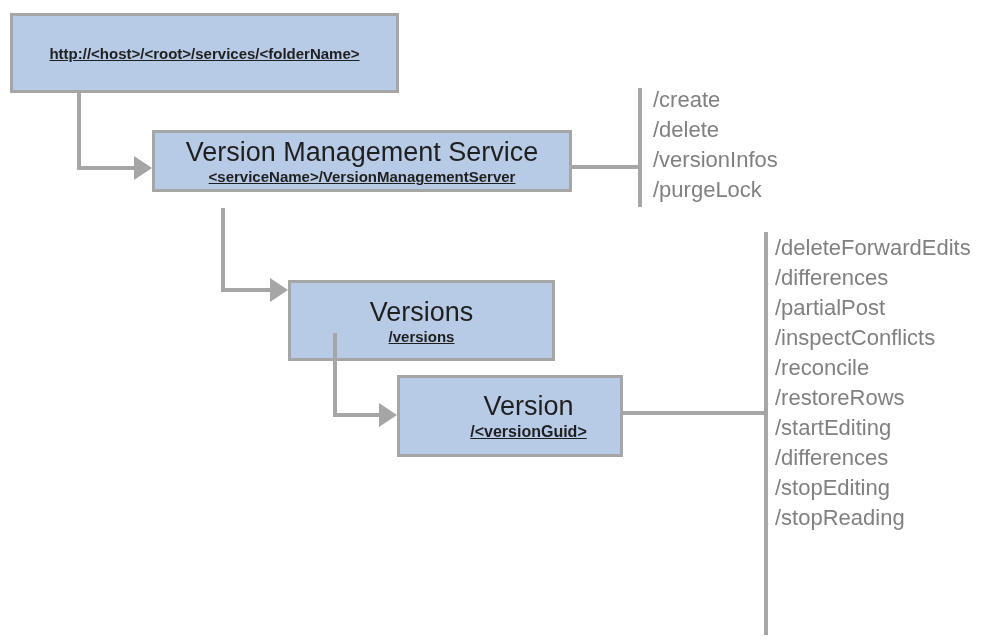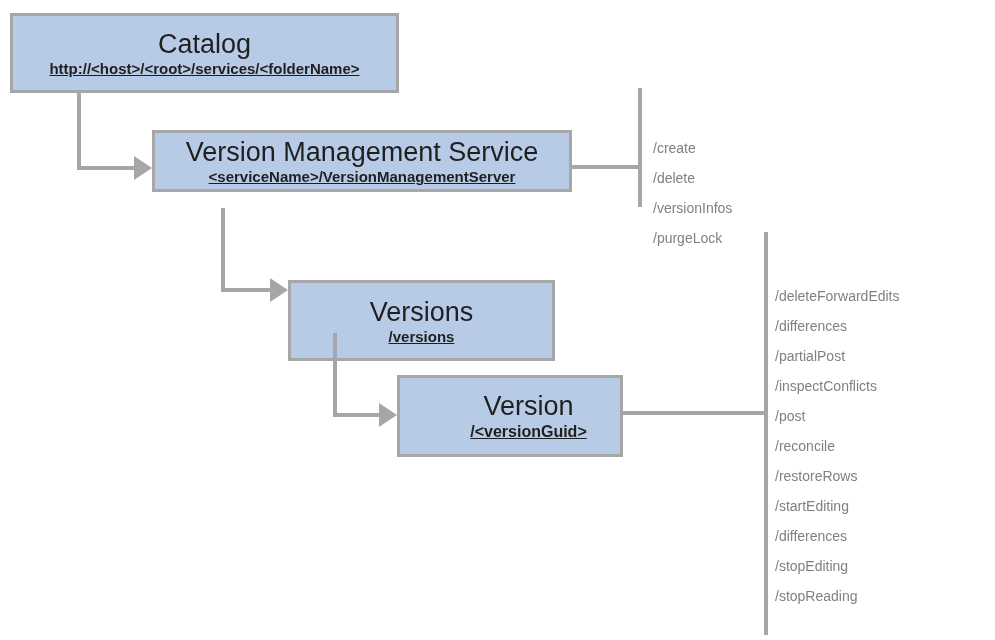--- a/index.html
+++ b/index.html
@@ -80,39 +80,37 @@
   #c3-a { left: 379px; top: 403px; }
   
   #vms-ops-line { left: 572px; top: 165px; width: 66px; height: 4px; }
   #vms-ops-bar  { left: 638px; top: 88px;  width: 4px;  height: 119px; }
   
   #version-ops-line { left: 623px; top: 411px; width: 141px; height: 4px; }
   #version-ops-bar  { left: 764px; top: 232px; width: 4px;   height: 403px; }
 
   .ops {
     position: absolute;
-    font-size: 14px;
+    font-size: 22px;
     color: var(--operation-text);
-    margin-top: 48px;
   }
   .op-item {
     height: 30px;
     line-height: 30px;
     white-space: nowrap;
   }
   #vms-ops     { left: 653px; top: 85px; }
   #version-ops { left: 775px; top: 233px; }
 </style>
 </head>
 <body>
 
 <div class="canvas">
 
   <div class="node" id="node-catalog">
-    <div class="node-title">Catalog</div>
     <div class="node-subtitle">http://&lt;host&gt;/&lt;root&gt;/services/&lt;folderName&gt;</div>
   </div>
 
   <div class="node" id="node-vms">
     <div class="node-title">Version Management Service</div>
     <div class="node-subtitle">&lt;serviceName&gt;/VersionManagementServer</div>
   </div>
 
   <div class="node" id="node-versions">
     <div class="node-title">Versions</div>
@@ -145,21 +143,20 @@
       <div class="op-item">/purgeLock</div>
     </div>
 
   <div class="h-line" id="version-ops-line"></div>
   <div class="v-line" id="version-ops-bar"></div>
   <div class="ops" id="version-ops">
       <div class="op-item">/deleteForwardEdits</div>
       <div class="op-item">/differences</div>
       <div class="op-item">/partialPost</div>
       <div class="op-item">/inspectConflicts</div>
-      <div class="op-item">/post</div>
       <div class="op-item">/reconcile</div>
       <div class="op-item">/restoreRows</div>
       <div class="op-item">/startEditing</div>
       <div class="op-item">/differences</div>
       <div class="op-item">/stopEditing</div>
       <div class="op-item">/stopReading</div>
     </div>
 
 </div>
 

